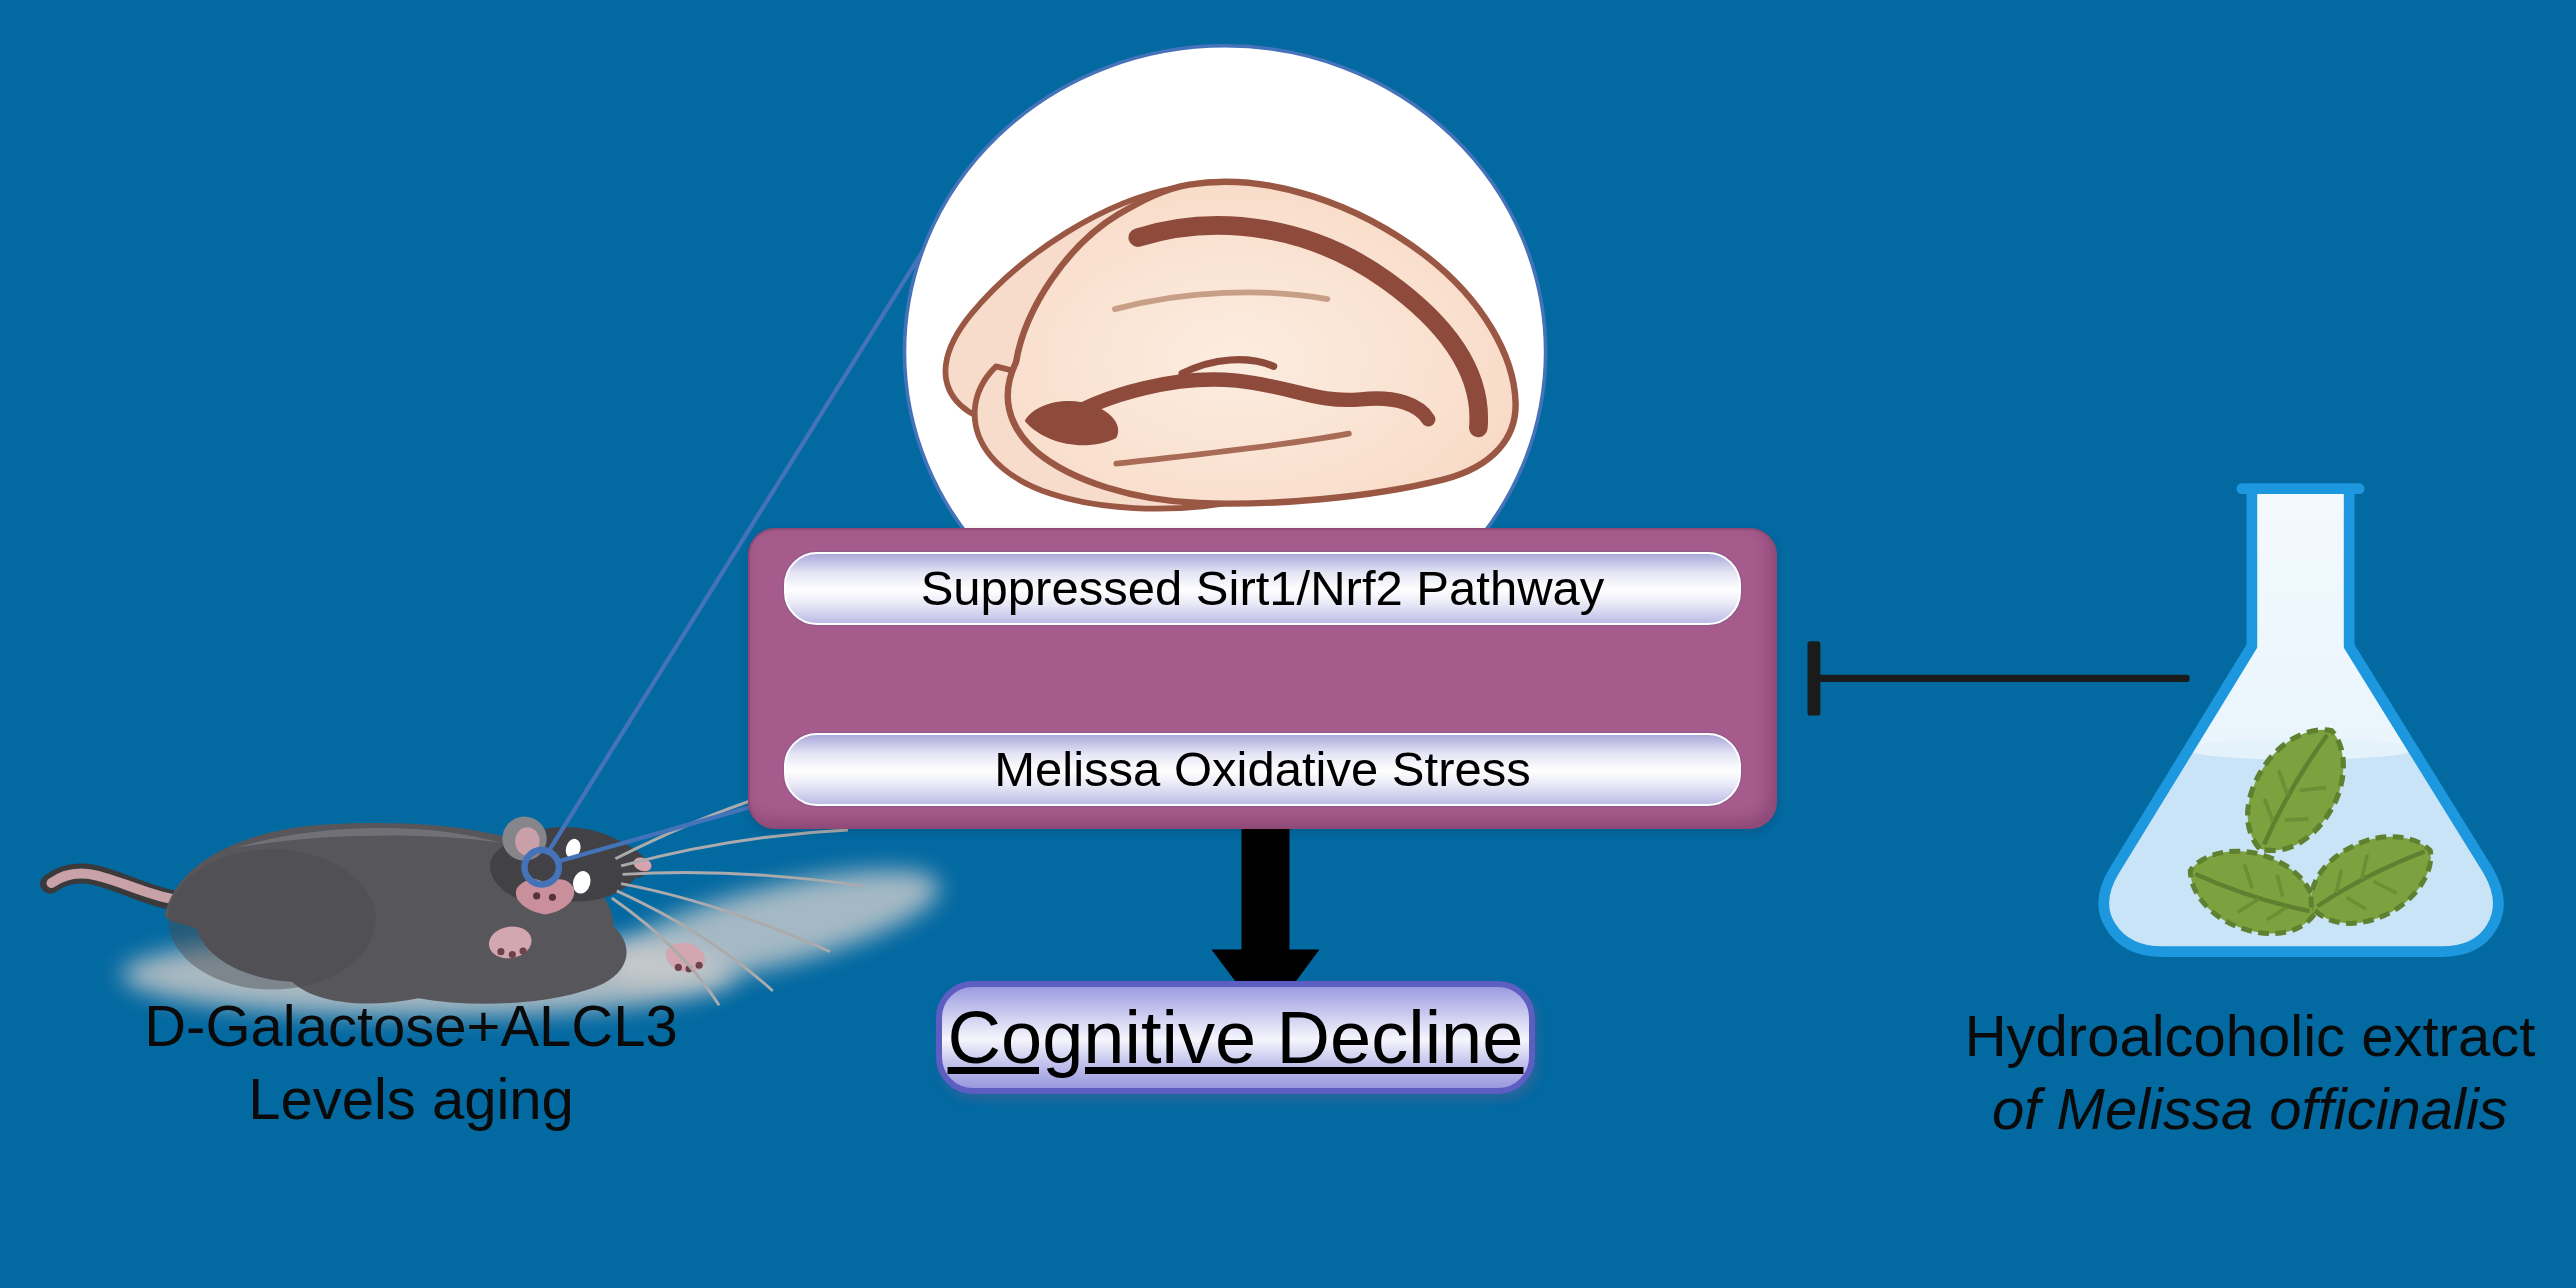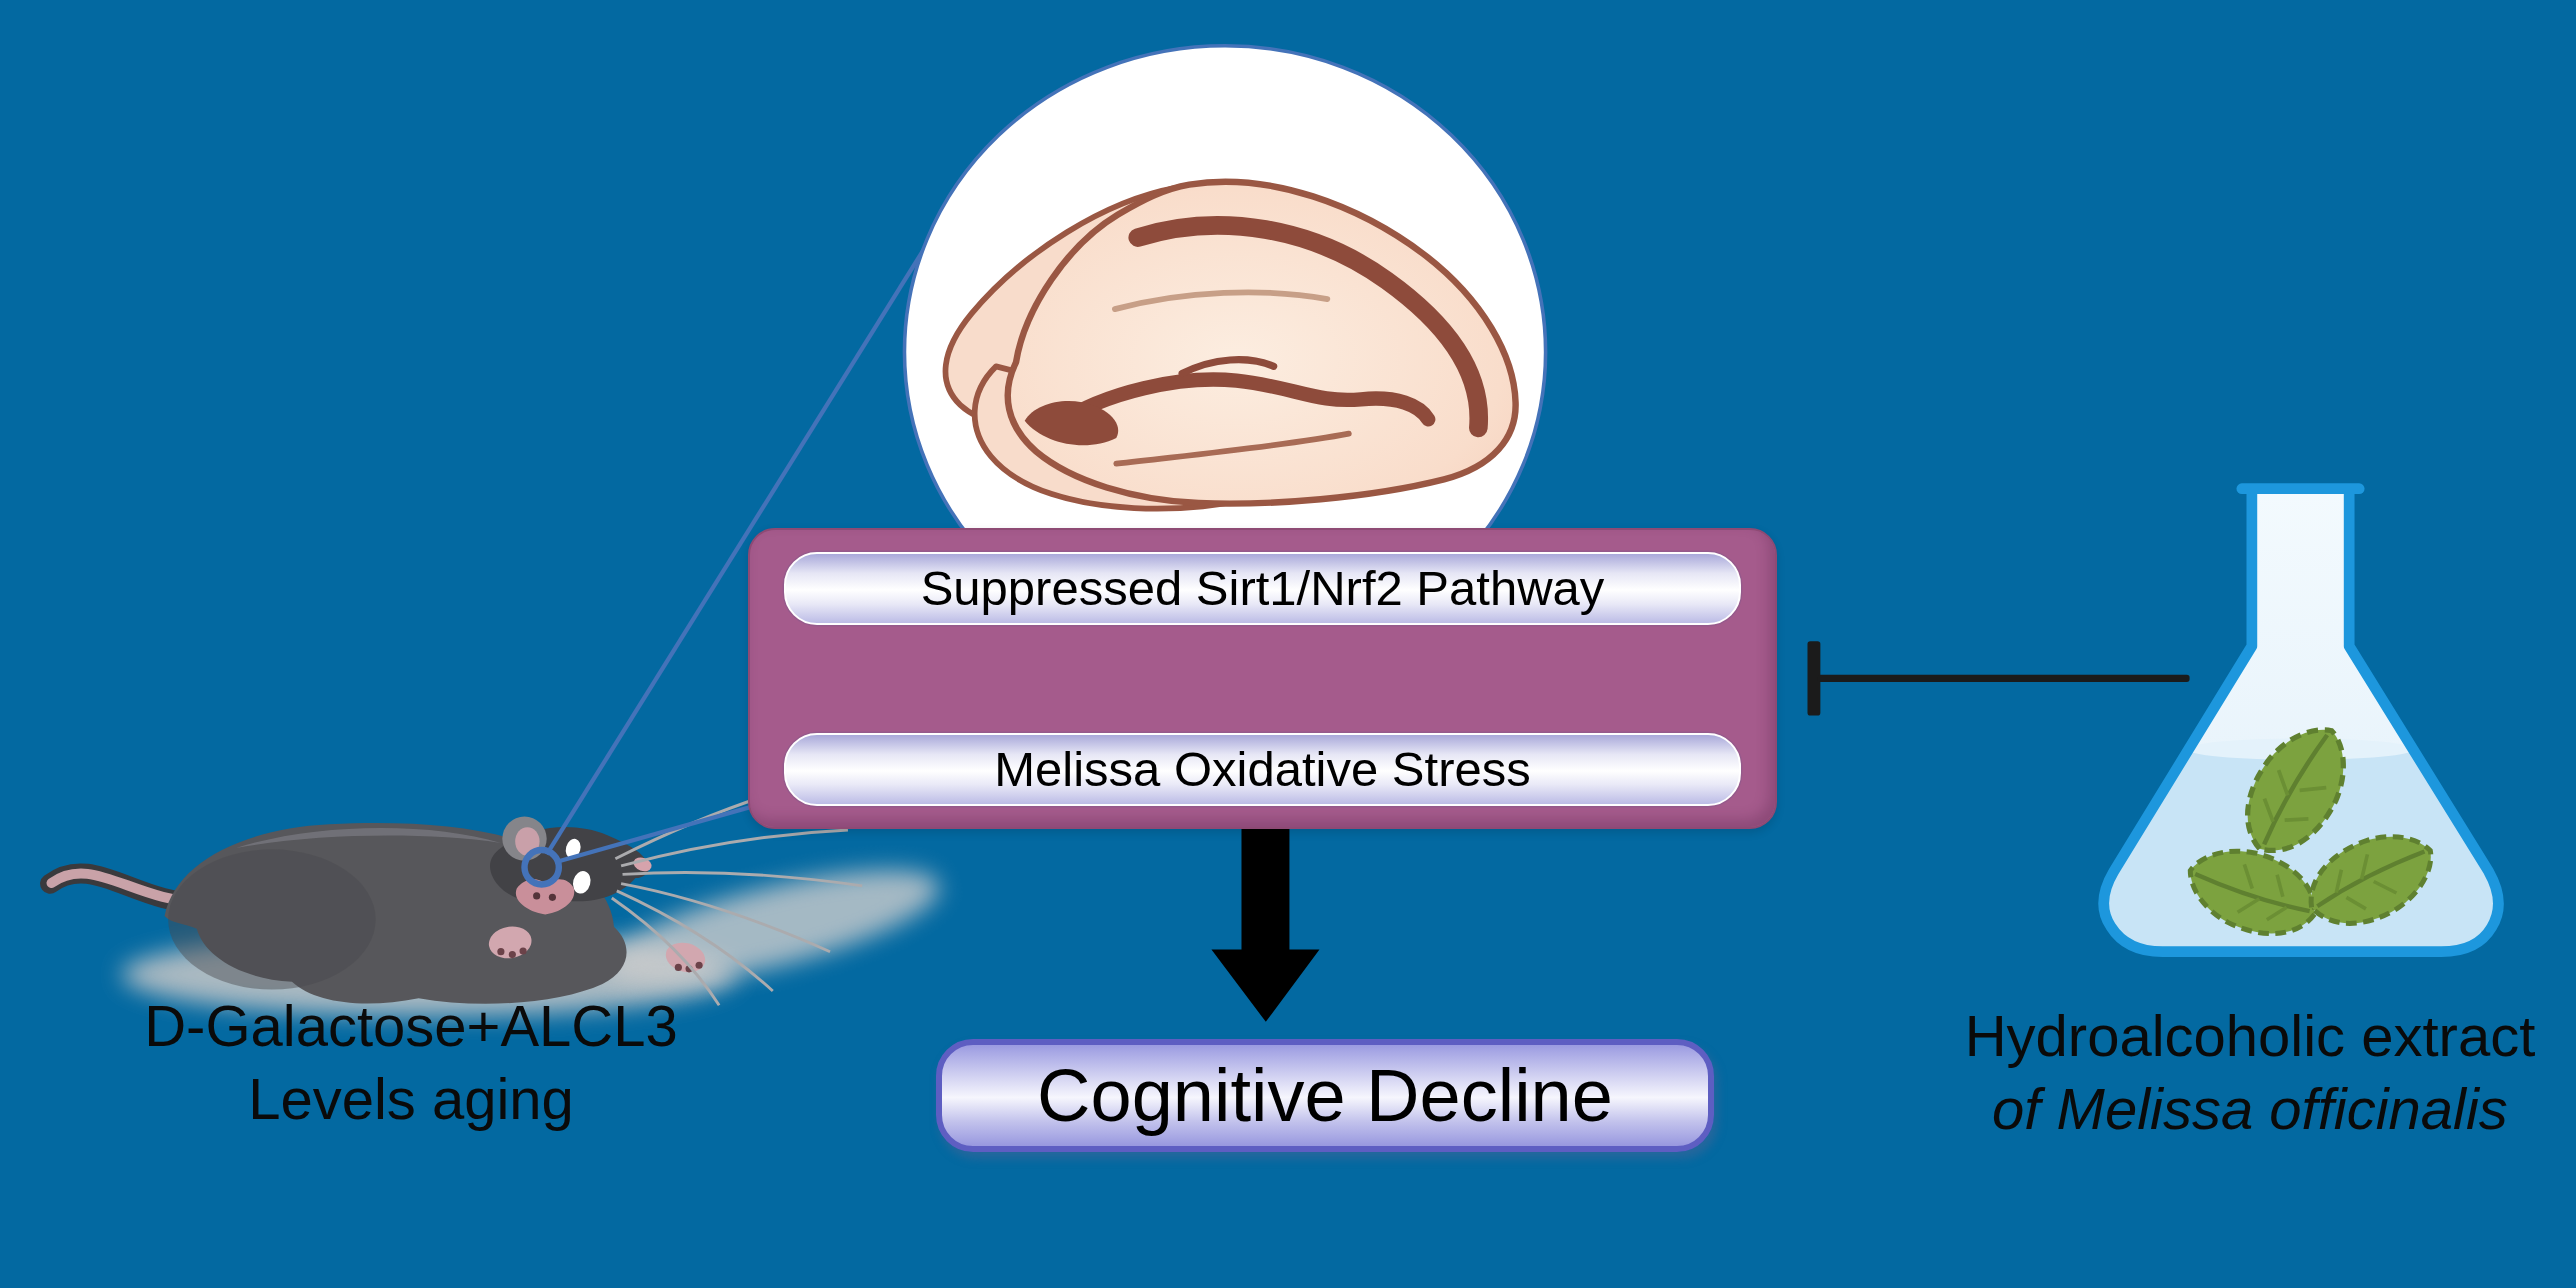--- a/index.html
+++ b/index.html
@@ -13,26 +13,26 @@
     background:#A55B8C;border:2.1px solid #8E4A74;
     box-shadow:inset -5.7px -7.2px 13px rgba(80,30,70,.28), 0 3.6px 8.6px rgba(0,0,0,.12);
     display:flex;flex-direction:column;justify-content:space-between;padding:21.5px 34px;}
   .pathway-bar{height:69px;border-radius:33px;border:2.9px solid #ffffff;
     background:linear-gradient(180deg,#A9A9DA 0%,#E6E6F5 28%,#FFFFFF 52%,#E9E9F7 72%,#BCBCE6 100%);
     box-shadow:0 0 0 1.4px rgba(120,90,140,.35);
     display:flex;align-items:center;justify-content:center;
     font-size:49px;color:#000;white-space:nowrap;}
 
   
-  .outcome-box{left:936px;top:1039px;width:778px;height:113px;border-radius:37px;
+  .outcome-box{left:936px;top:981px;width:599px;height:113px;border-radius:37px;
     border:6.4px solid #5E5EC2;
     background:linear-gradient(180deg,#9B9BE1 0%,#C9C9EF 26%,#F6F6FD 52%,#C2C2EC 76%,#9898DF 100%);
     box-shadow:3.6px 6.4px 10px rgba(100,100,150,.35);
     display:flex;align-items:center;justify-content:center;
-    font-size:74px;color:#000;white-space:nowrap;}
+    font-size:74px;color:#000;white-space:nowrap;text-decoration:underline;}
 
   .caption{position:absolute;z-index:2;text-align:center;color:#0a0a0a;
     font-size:58px;line-height:1.26;white-space:nowrap;}
   .caption-mouse{left:125px;top:989px;width:572px;}
   .caption-flask{left:1928px;top:999px;width:644px;}
   .caption .species{font-style:italic;}
 </style>
 </head>
 <body>
 

